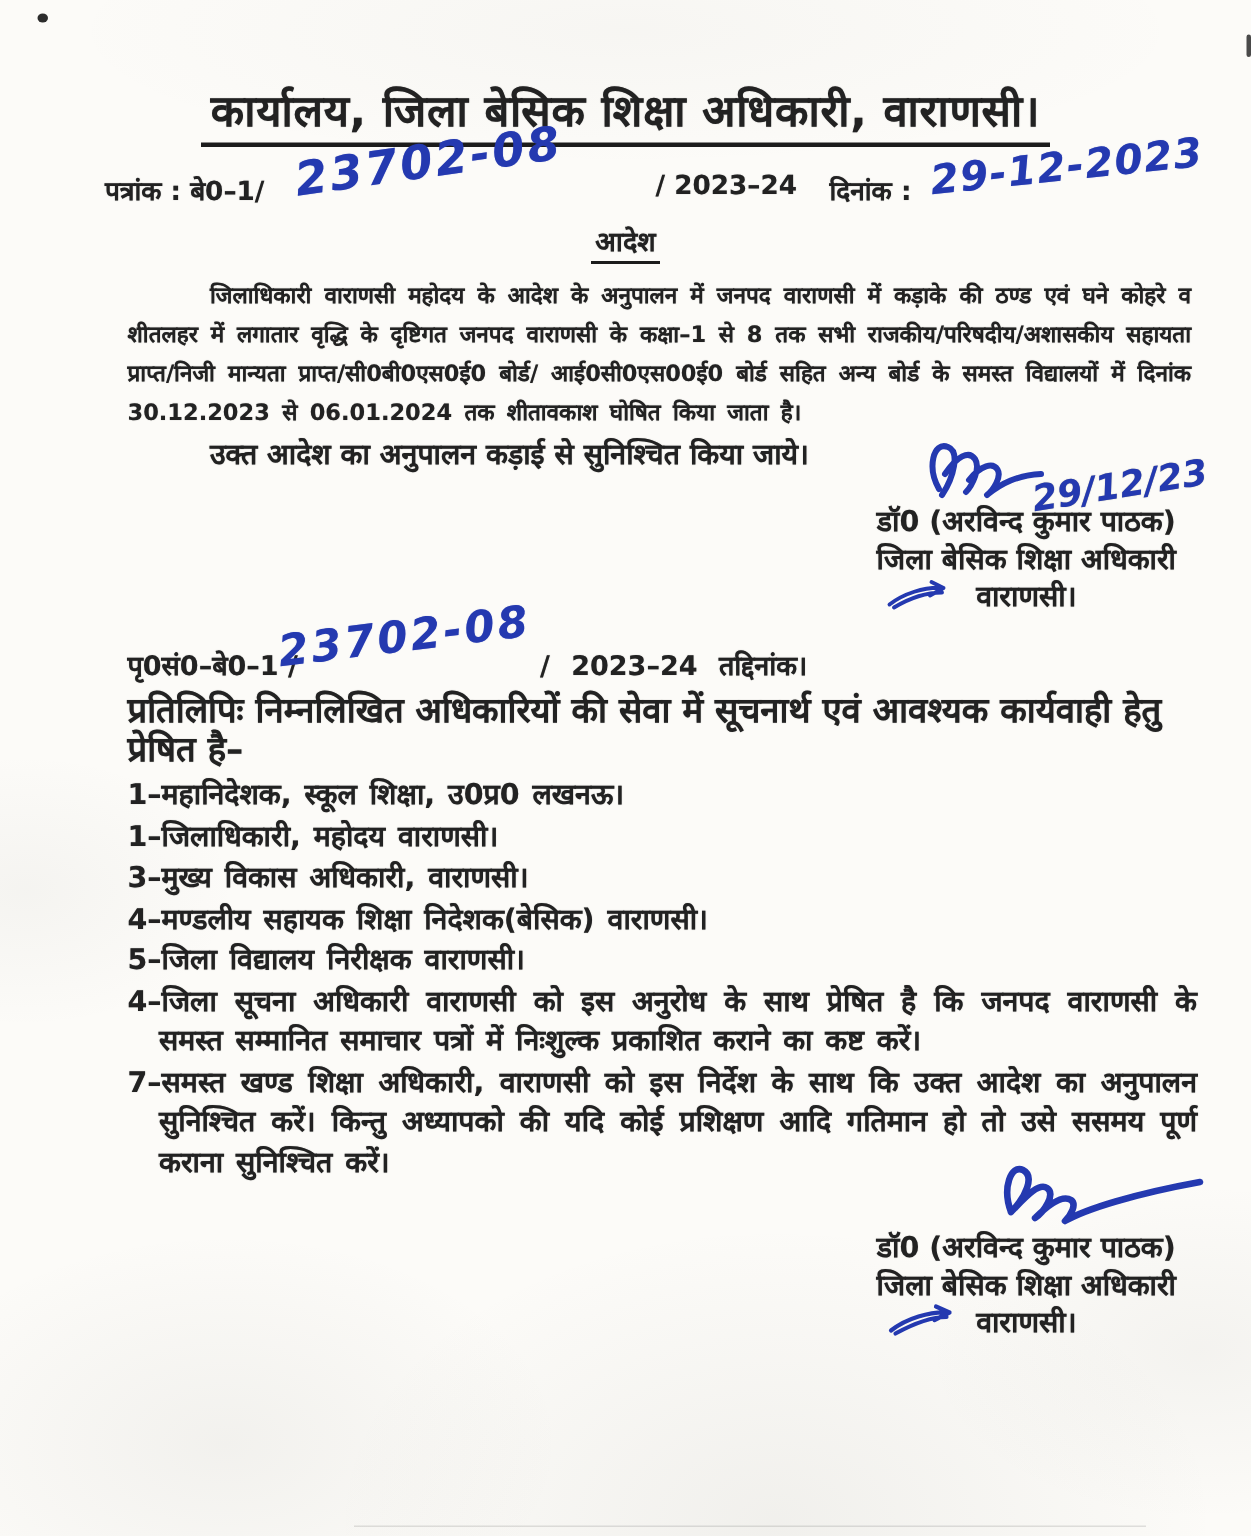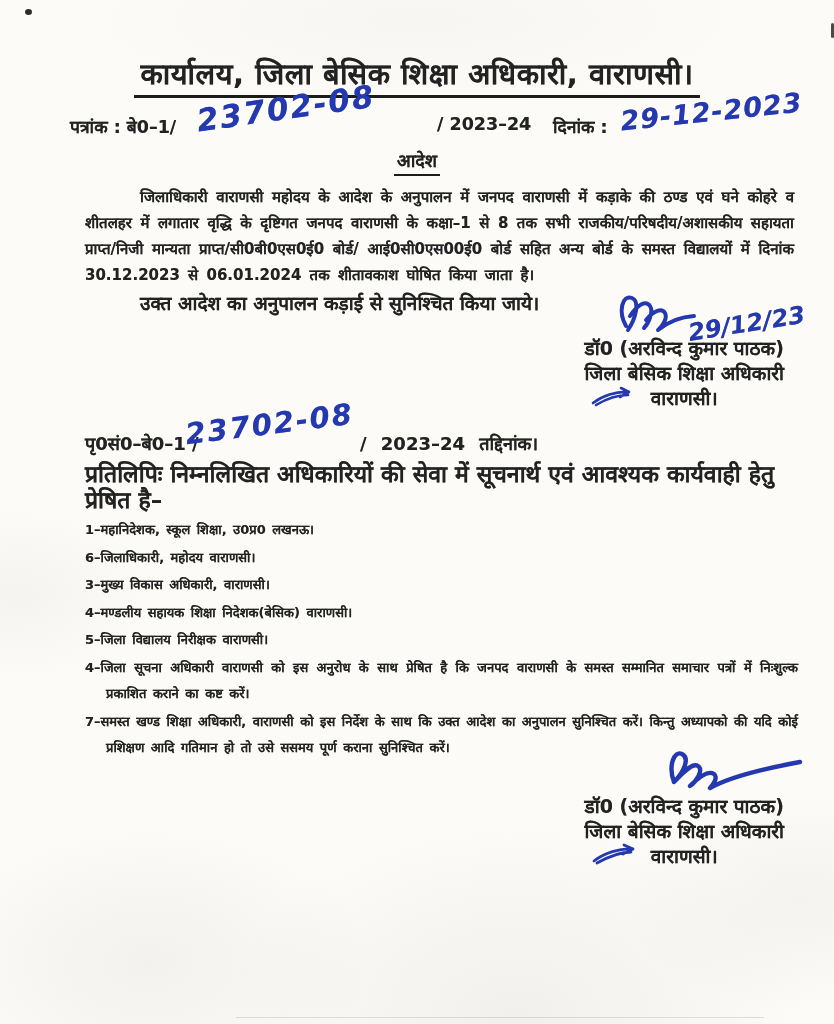--- a/index.html
+++ b/index.html
@@ -51,21 +51,21 @@
 
   .endorse-ref { position:relative; height:42px; margin-top:6px; font-size:18px; }
   .endorse-ref .rlabel { position:absolute; left:85px; top:14px;text-align:right; }
   .endorse-ref .hw-num { position:absolute; left:185px; top:-10px; font-size:29px;
                          transform:rotate(-7deg); letter-spacing:2px; }
   .endorse-ref .ytail  { position:absolute; left:360px; top:14px; word-spacing:8px; }
 
   .copy-line { margin:2px 36px 0 85px; font-size:23px; line-height:26px; }
 
   .recipients { list-style:none; margin:4px 36px 0 85px; padding:0;
-                font-size:13px; line-height:26.5px; }
+                font-size:19px; line-height:26.5px; }
   .recipients li { padding-left:21px; text-indent:-21px; margin-top:1px;
                    text-align:justify; word-spacing:2px; }
 
   .sign-block.second { margin-top:32px; }
 
   
   .dot-artifact { position:absolute; left:25px; top:9px; width:7px; height:6px;
                   background:#2c2c2c; border-radius:50%; }
   .edge-artifact { position:absolute; right:0; top:23px; width:3px; height:15px;
                    background:#4a4a4a; border-radius:2px; }
@@ -121,21 +121,21 @@
   <div class="endorse-ref">
     <span class="rlabel print">पृ0सं0–बे0–1 /</span>
     <span class="hw-num hw">23702-08</span>
     <span class="ytail print">/ 2023–24 तद्दिनांक।</span>
   </div>
 
   <div class="copy-line print">प्रतिलिपिः निम्नलिखित अधिकारियों की सेवा में सूचनार्थ एवं आवश्यक कार्यवाही हेतु प्रेषित है–</div>
 
   <ul class="recipients print">
     <li>1–महानिदेशक, स्कूल शिक्षा, उ0प्र0 लखनऊ।</li>
-    <li>6–जिलाधिकारी, महोदय वाराणसी।</li>
+    <li>1–जिलाधिकारी, महोदय वाराणसी।</li>
     <li>3–मुख्य विकास अधिकारी, वाराणसी।</li>
     <li>4–मण्डलीय सहायक शिक्षा निदेशक(बेसिक) वाराणसी।</li>
     <li>5–जिला विद्यालय निरीक्षक वाराणसी।</li>
     <li>4–जिला सूचना अधिकारी वाराणसी को इस अनुरोध के साथ प्रेषित है कि जनपद वाराणसी के समस्त सम्मानित समाचार पत्रों में निःशुल्क प्रकाशित कराने का कष्ट करें।</li>
     <li>7–समस्त खण्ड शिक्षा अधिकारी, वाराणसी को इस निर्देश के साथ कि उक्त आदेश का अनुपालन सुनिश्चित करें। किन्तु अध्यापको की यदि कोई प्रशिक्षण आदि गतिमान हो तो उसे ससमय पूर्ण कराना सुनिश्चित करें।</li>
   </ul>
 
   <div class="sign-block second print">
     <svg class="ink scribble" width="150" height="52" viewBox="0 0 150 52">
       <path d="M14,38 C8,22 14,6 22,10 C30,14 24,28 14,38 C22,30 32,18 38,22 C44,26 36,38 30,42 C38,34 48,26 54,30 C58,33 54,40 50,44 C64,36 96,26 140,18" stroke-width="4.4"></path>

